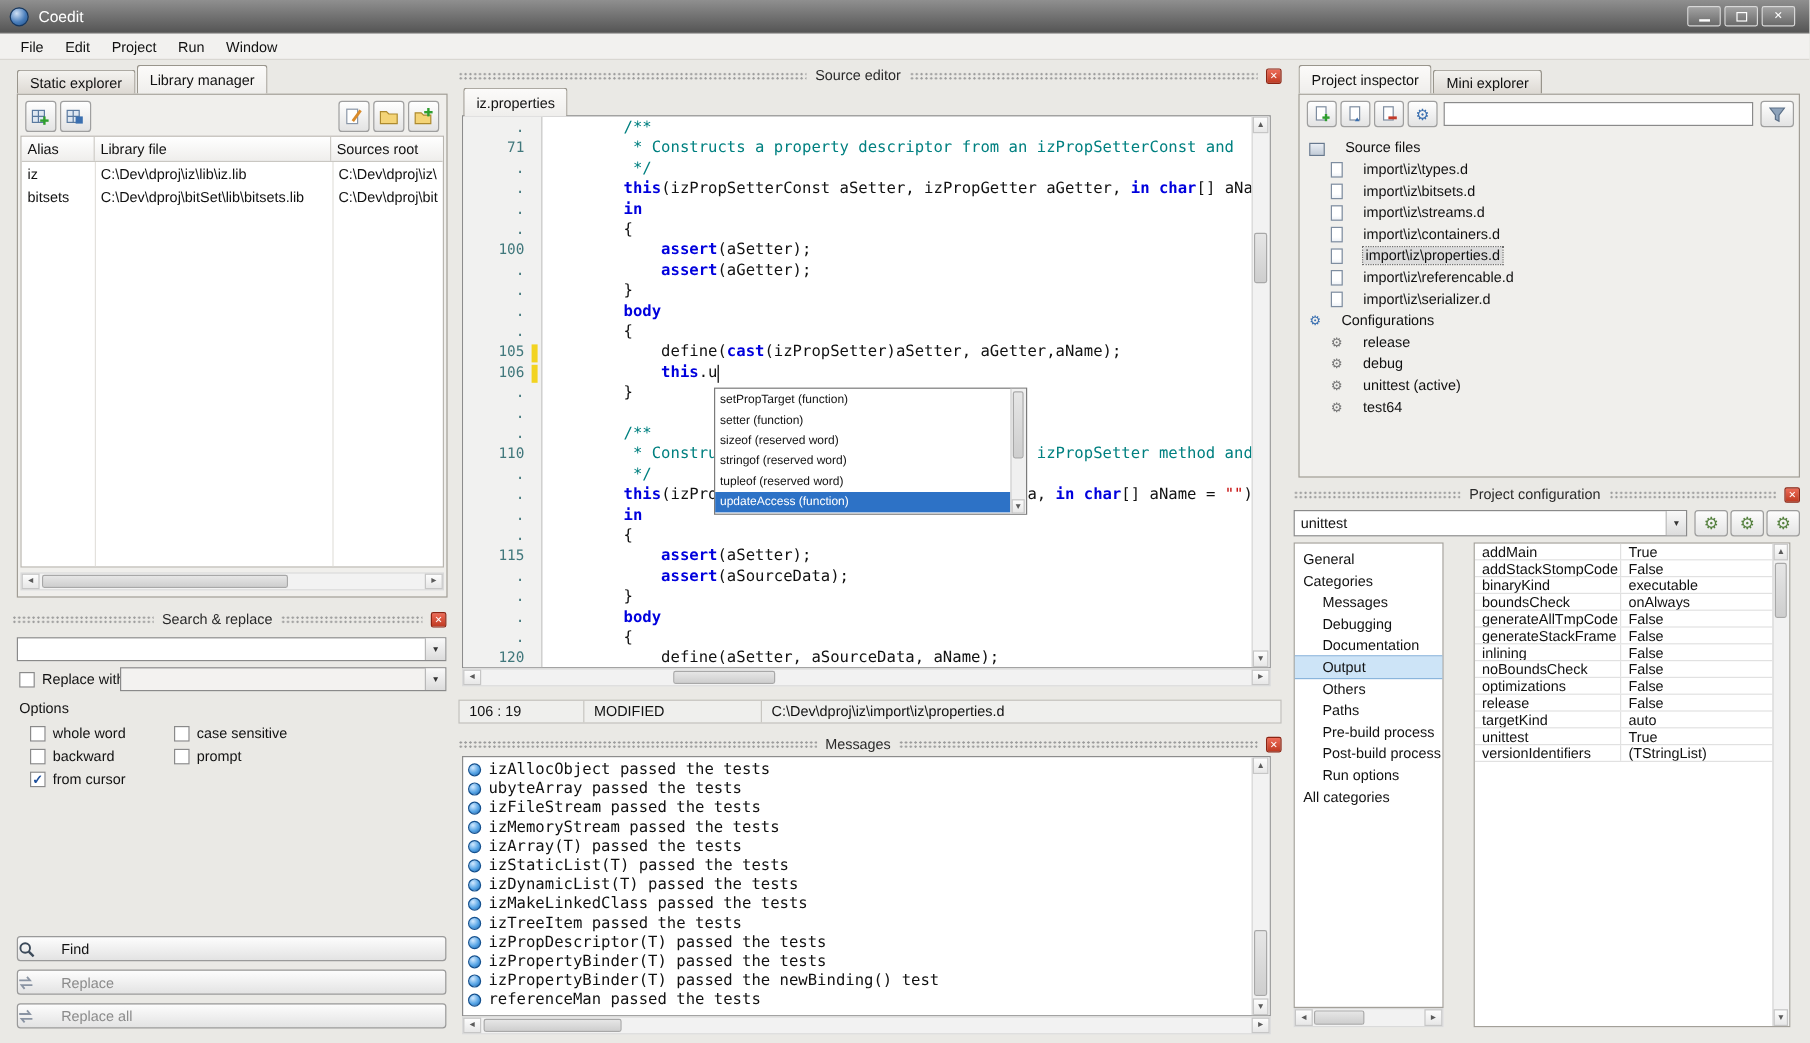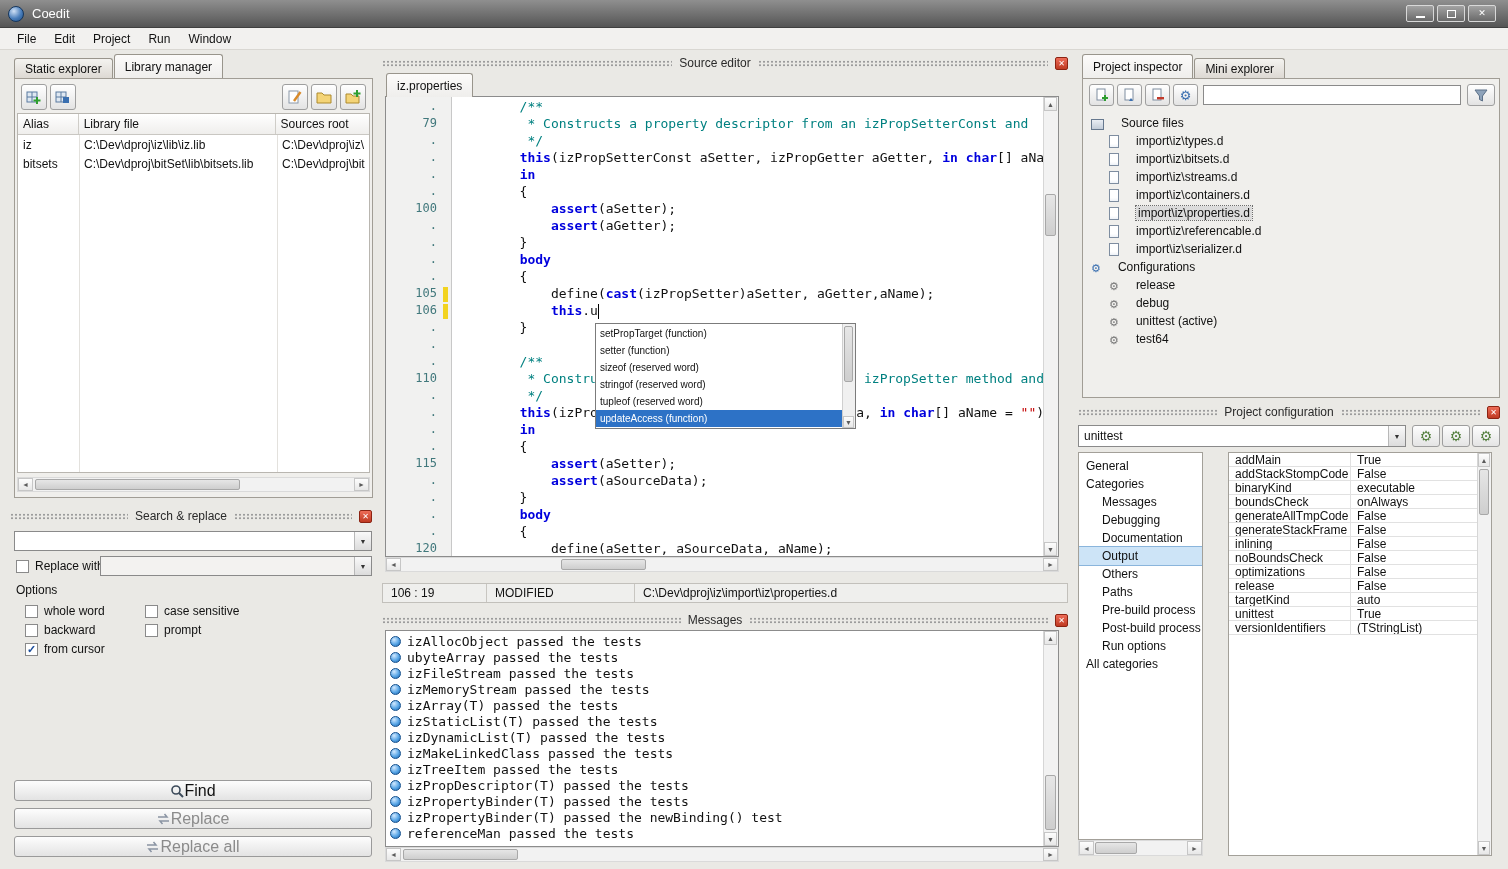--- a/index.html
+++ b/index.html
@@ -43,21 +43,21 @@
   
   .combo{position:absolute;background:#fff;border:1px solid #8a8a8a;display:flex;align-items:stretch;font-size:12px}
   .combo .val{flex:1;display:flex;align-items:center;padding:0 5px;white-space:nowrap;overflow:hidden}
   .combo .drop{width:17px;border-left:1px solid #b8b8b8;background:linear-gradient(#f9f9f9,#dcdcdc);display:flex;align-items:center;justify-content:center;font-size:7px;color:#333}
   .combo.disabled{background:#f3f2f0}
   .cbx{width:13px;height:13px;background:#fff;border:1px solid #8a8a8a;display:inline-flex;align-items:center;justify-content:center;
     font-size:11px;font-weight:bold;color:#1d4f9c;flex:0 0 auto}
   .optrow{display:flex;align-items:center;gap:6px;font-size:12px}
   #opt-list{position:absolute;left:25px;top:604px;width:330px;display:grid;grid-template-columns:120px 1fr;row-gap:5px}
   .bigbtn{position:absolute;left:14px;width:358px;height:21px;border:1px solid #9a9a9a;border-radius:3px;
-    background:linear-gradient(#fdfdfd,#e3e3e3);display:flex;align-items:center;justify-content:center;gap:0;font-size:16px}
+    background:linear-gradient(#fdfdfd,#e3e3e3);display:flex;align-items:center;justify-content:flex-start;gap:22px;font-size:12px}
   .bigbtn.disabled{color:#8b8b8b}
   
   .editor{position:absolute;background:#fff;border:1px solid #8c8c8c;overflow:hidden}
   .gutter{position:absolute;left:0;top:0;bottom:0;width:66px;background:#f1f1f0;border-right:1px solid #c8c8c8;padding-top:2px}
   .gl{height:17px;font:12px "DejaVu Sans Mono",monospace;color:#41787c;text-align:right;padding-right:14px;position:relative}
   .gl.mod::after{content:"";position:absolute;right:3px;top:1px;width:5px;height:15px;background:#f2d320}
   .codearea{position:absolute;left:67px;top:0;right:15px;bottom:0;overflow:hidden;padding-top:2px}
   .cl{height:17px;font:13px "DejaVu Sans Mono",monospace;white-space:pre;padding-left:4px}
   .cl .k{color:#0000dd;font-weight:bold}
   .cl .c{color:#008080}
@@ -265,21 +265,21 @@
   <span class="closebox">✕</span>
 </div>
 <div class="tabbar" style="left:386px;top:74px">
   <div class="tab active">
       <span>iz.properties</span>
     </div>
 </div>
 <div class="editor" style="left:385px;top:96px;width:674px;height:461px">
   <div class="gutter" id="gutter">
       <div class="gl">.</div>
-      <div class="gl">79</div>
+      <div class="gl">71</div>
       <div class="gl">.</div>
       <div class="gl">.</div>
       <div class="gl">.</div>
       <div class="gl">.</div>
       <div class="gl">100</div>
       <div class="gl">.</div>
       <div class="gl">.</div>
       <div class="gl">.</div>
       <div class="gl">.</div>
       <div class="gl mod">105</div>

